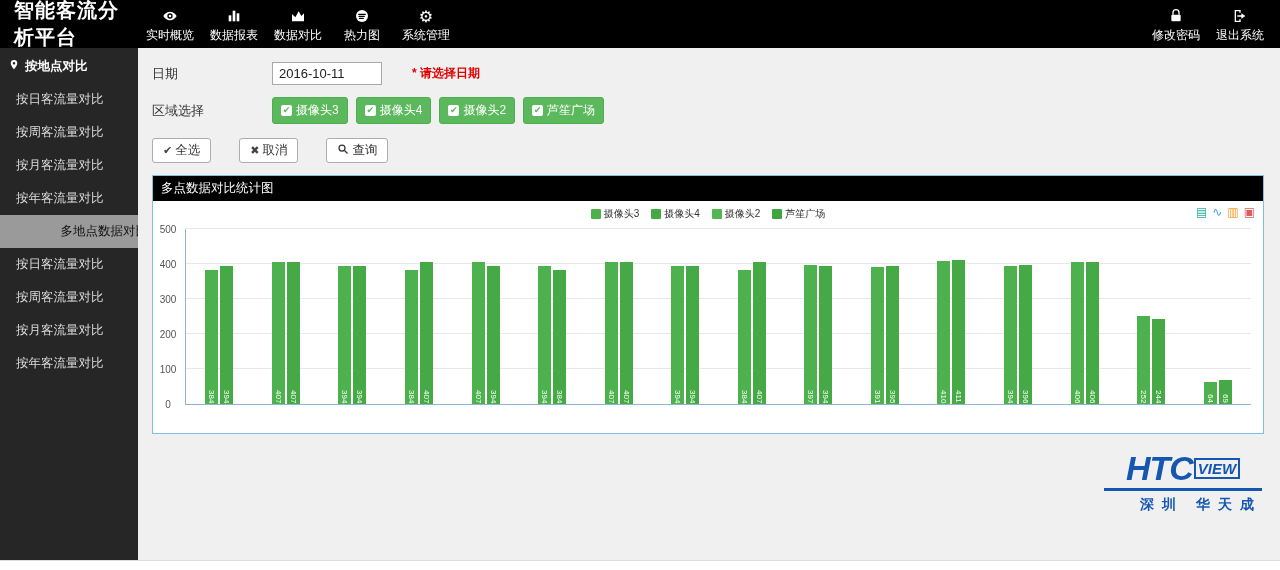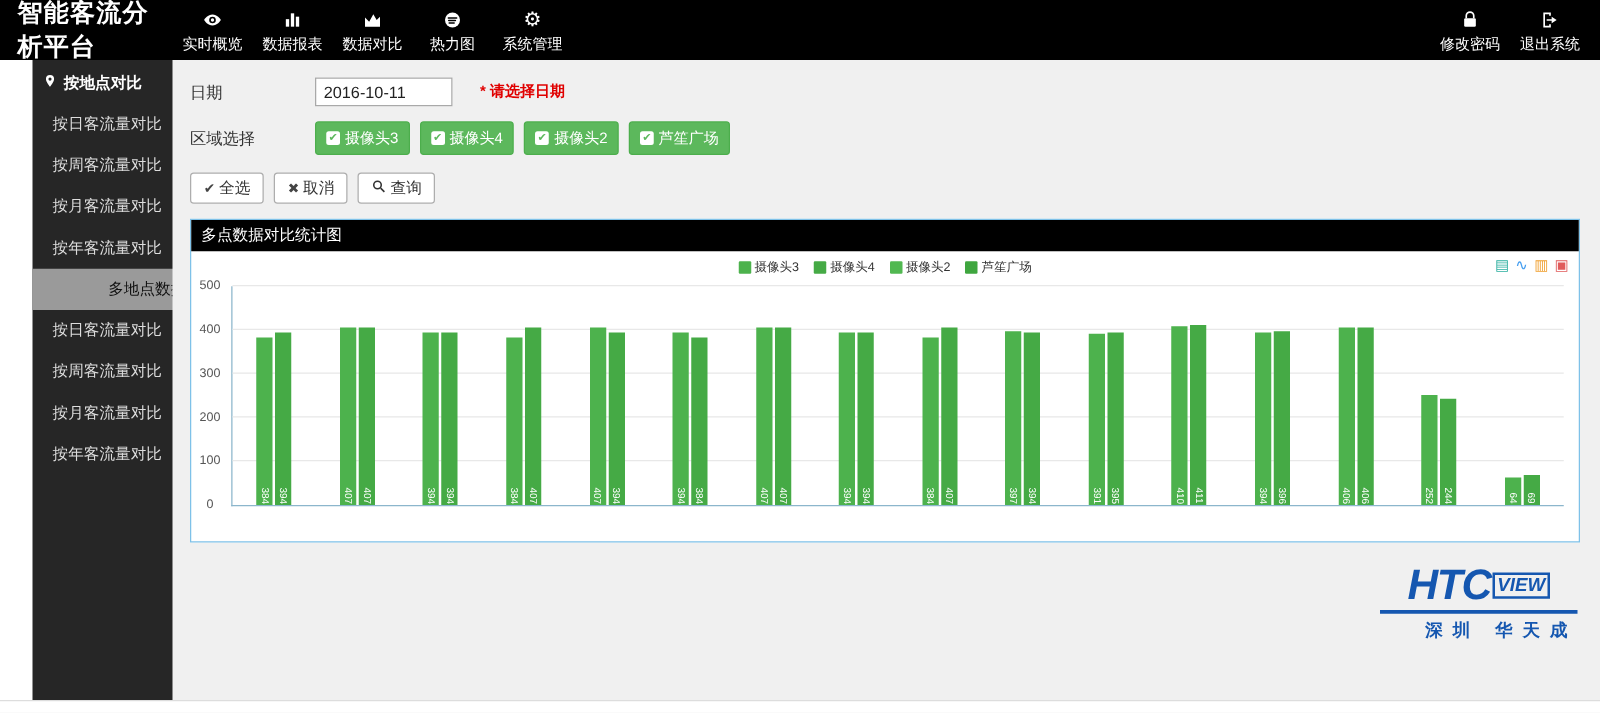--- a/index.html
+++ b/index.html
@@ -10,33 +10,33 @@
   .header { position:absolute; top:0; left:0; right:0; height:48px; background:#000; color:#fff; display:flex; align-items:center; z-index:5; }
   .app-title { font-size:20px; font-weight:bold; padding:0 14px; width:138px; letter-spacing:1px; }
   .nav { display:flex; }
   .nav-item { width:64px; text-align:center; color:#fff; font-size:12px; cursor:pointer; padding-top:3px; }
   .nav-item .ic { display:block; height:18px; margin:0 auto 1px; line-height:18px; }
   .nav-item .ic svg { width:16px; height:16px; vertical-align:top; }
   .nav-item .ic .glyph { font-size:16px; line-height:18px; }
   .header-right { margin-left:auto; display:flex; padding-right:8px; }
 
   
-  .sidebar { position:absolute; top:48px; left:0; width:148px; bottom:10px; background:#262626; color:#ddd;margin-left:26px; }
+  .sidebar { position:absolute; top:48px; left:0; width:148px; bottom:10px; background:#262626; color:#ddd; }
   .section-title { display:flex; align-items:center; gap:5px; color:#fff; font-size:12.5px; font-weight:bold; padding:10px 8px 8px 8px; }
   .section-title svg { width:12px; height:12px; }
   .side-item { font-size:12.5px; padding:8px 0 8px 16px; color:#ddd; cursor:pointer; }
   .side-item.active { background:#9a9a9a; color:#111;text-align:right; }
 
   
   .main { position:absolute; left:138px; top:48px; right:0; bottom:10px; background:#f0f0f0; }
   .form-area { padding:14px 16px 0 14px; }
-  .form-row { display:flex; align-items:center; margin-bottom:12px; font-size:13px; color:#333; }
+  .form-row { display:flex; align-items:center; margin-bottom:12px; font-size:13px; color:#333;gap:20px; }
   .form-label { width:100px; }
   .date-input { width:110px; font-size:13px; padding:3px 6px; border:1px solid #a9a9a9; background:#fff; color:#222; }
-  .hint { color:#e00000; font-size:12px; margin-left:22px; font-weight:bold; }
+  .hint { color:#e00000; font-size:12px; margin-left:10px; font-weight:bold; }
   .region-btn { display:inline-flex; align-items:center; gap:4px; background:#5cb85c; border:1px solid #4cae4c; color:#fff; font-size:12px; padding:4px 8px; border-radius:3px; margin-right:8px; cursor:pointer; }
   .check-box { width:11px; height:11px; background:#fff; color:#5cb85c; font-size:9px; line-height:11px; text-align:center; border-radius:2px; display:inline-block; }
   .action-row { margin-top:14px; }
   .action-btn { display:inline-flex; align-items:center; gap:3px; background:#fff; border:1px solid #adadad; border-radius:3px; font-size:12.5px; color:#333; padding:3px 10px; margin-right:8px; cursor:pointer; }
   .action-btn .aglyph { font-size:11px; color:#444; }
   .action-btn svg { width:12px; height:12px; }
 
   
   .panel { margin:2px 16px 0 14px; border:1px solid #7ec1e8; background:#fff; }
   .panel-header { background:#000000; color:#fff; font-size:12.5px; padding:4px 8px; }

